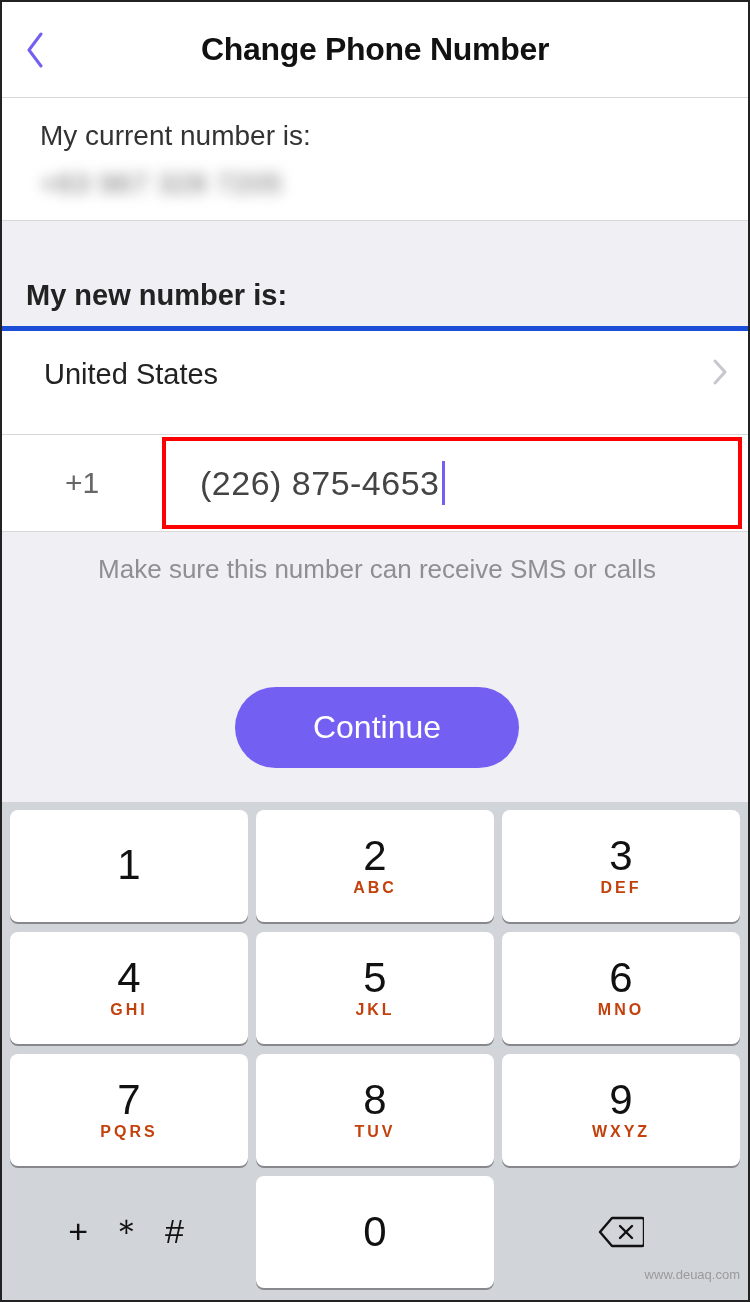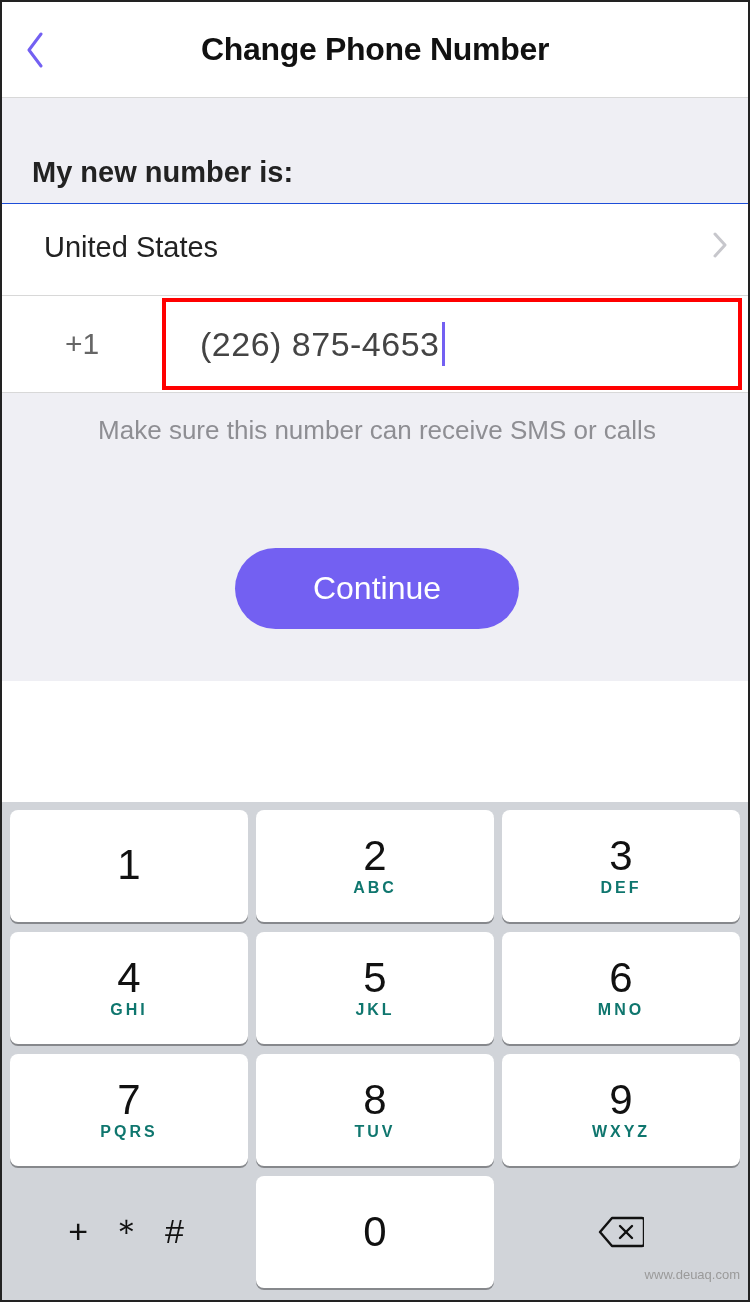--- a/index.html
+++ b/index.html
@@ -7,59 +7,63 @@
   .frame { width: 750px; height: 1302px; border: 2px solid #222; position: relative; background: #fff; overflow: hidden; }
 
   .header { height: 96px; display: flex; align-items: center; border-bottom: 1px solid #d8d8d8; background: #fff; position: relative; }
   .back { position: absolute; left: 18px; top: 50%; transform: translateY(-50%); width: 30px; height: 40px; display:flex; align-items:center; justify-content:center; }
   .header-title { flex:1; text-align:center; font-size: 32px; font-weight: 700; color:#111; letter-spacing: -0.3px; }
 
   .section { background:#fff; border-bottom: 1px solid #d8d8d8; }
   .cur-label { font-size: 28px; color:#333; padding: 22px 38px 10px 38px; }
   .cur-value { padding: 6px 38px 20px 38px; font-size: 28px; color:#6a6a6a; filter: blur(7px); letter-spacing: 1px; }
 
-  .gray-header { background:#efeff4; font-size: 29px; font-weight: 700; color:#222; padding: 58px 24px 14px 30px; border-bottom:1px solid #1d4ed8; }
+  .gray-header { background:#efeff4; font-size: 29px; font-weight: 700; color:#222; padding: 58px 24px 14px 24px; border-bottom:5px solid #1d4ed8; }
 
-  .country-row { display:flex; align-items:center; justify-content:space-between; background:#fff; border-bottom:1px solid #d8d8d8; padding: 24px 20px 28px 42px; font-size:29px; color:#222; }
+  .country-row { display:flex; align-items:center; justify-content:space-between; background:#fff; border-bottom:1px solid #d8d8d8; padding: 24px 20px 40px 42px; font-size:29px; color:#222; }
   .chevron { color:#c7c7cc; font-size:34px; }
 
   .phone-row { display:flex; align-items:stretch; background:#fff; border-bottom:1px solid #d8d8d8; }
   .dial-code { width: 160px; display:flex; align-items:center; justify-content:center; font-size:30px; color:#666; }
   .phone-field { flex:1; border: 4px solid #ff0000; margin: 2px 6px 2px 0; display:flex; align-items:center; padding: 20px 34px; font-size: 34px; color:#444; letter-spacing: 0.5px; }
   .cursor { display:inline-block; width:3px; height:44px; background:#7360f2; vertical-align:middle; margin-left:2px; }
 
   .below { background:#efeff4; padding: 18px 28px 52px 32px; }
   .hint { text-align:center; color:#8e8e93; font-size:26px; margin-top: 4px; }
   .continue { display:block; margin: 102px auto 0 auto; background:#7360f2; color:#fff; font-size:32px; border:none; border-radius:50px; padding: 22px 78px; font-weight:400; }
   .note { text-align:center; color:#8e8e93; font-size:27px; margin-top: 26px; line-height:1.35; padding: 0 28px; }
 
   .keyboard { position:absolute; bottom:0; left:0; right:0; background:#d1d4d9; padding: 8px 8px 2px 8px; }
   .krow { display:flex; gap:8px; margin-bottom:10px; }
   .key { flex:1; background:#fff; border-radius:8px; box-shadow: 0 2px 0 #86888c; display:flex; flex-direction:column; align-items:center; justify-content:center; height:112px; }
   .key .digit { font-size:42px; color:#111; font-weight:400; line-height:1; }
-  .key .letters { font-size:16px; font-weight:700; color:#0f766e; letter-spacing:3px; margin-top:2px; }
+  .key .letters { font-size:16px; font-weight:700; color:#c2410c; letter-spacing:3px; margin-top:2px; }
   .key-flat { flex:1; display:flex; align-items:center; justify-content:center; height:112px; font-size:34px; color:#111; }
   .del-svg { width:46px; height:32px; }
 
   .watermark { position:absolute; right:8px; bottom:18px; font-size:13px; color:#9a9a9a; }
 </style>
 </head>
 <body>
 
 <div class="frame">
 
   <div class="header">
     <div class="back">
       <svg width="20" height="36" viewBox="0 0 20 36">
         <polyline points="16,2 4,18 16,34" fill="none" stroke="#7360f2" stroke-width="3" stroke-linecap="round" stroke-linejoin="round"></polyline>
       </svg>
     </div>
     <div class="header-title">Change Phone Number</div>
   </div>
 
+  <div class="section">
+    <div class="cur-label">My current number is:</div>
+    <div class="cur-value">+63 967 328 7205</div>
+  </div>
 
   <div class="gray-header">My new number is:</div>
 
   <div class="country-row">
     <span>United States</span>
     <span class="chevron">
       <svg width="16" height="28" viewBox="0 0 16 28">
           <polyline points="3,3 13,14 3,25" fill="none" stroke="#c7c7cc" stroke-width="3" stroke-linecap="round" stroke-linejoin="round"></polyline>
         </svg>
     </span>

